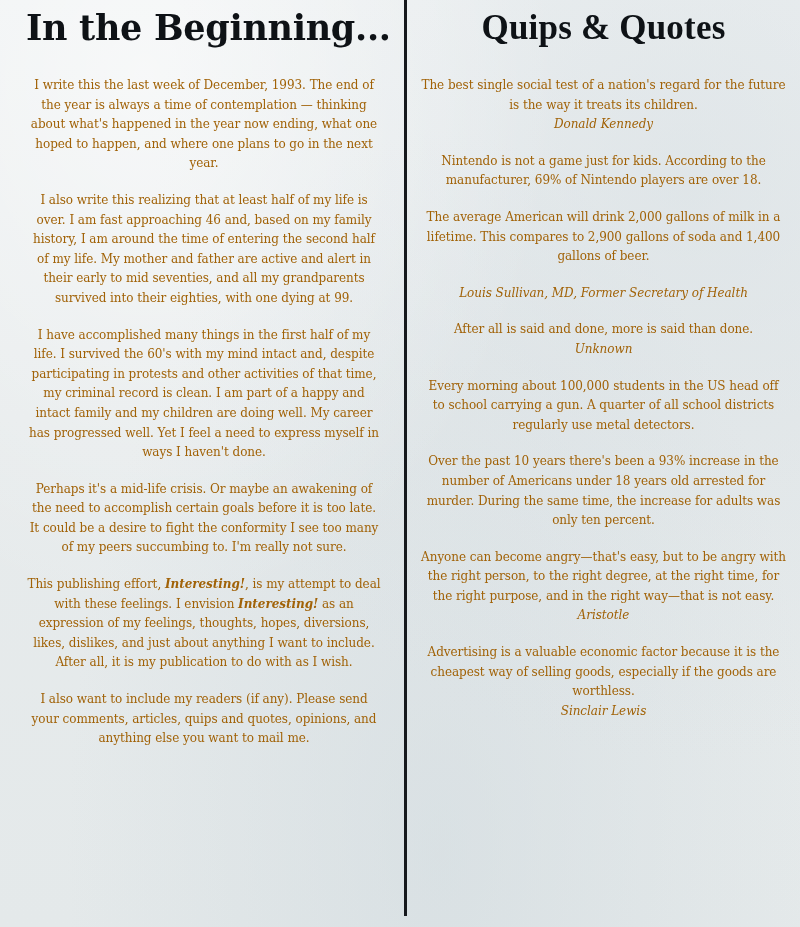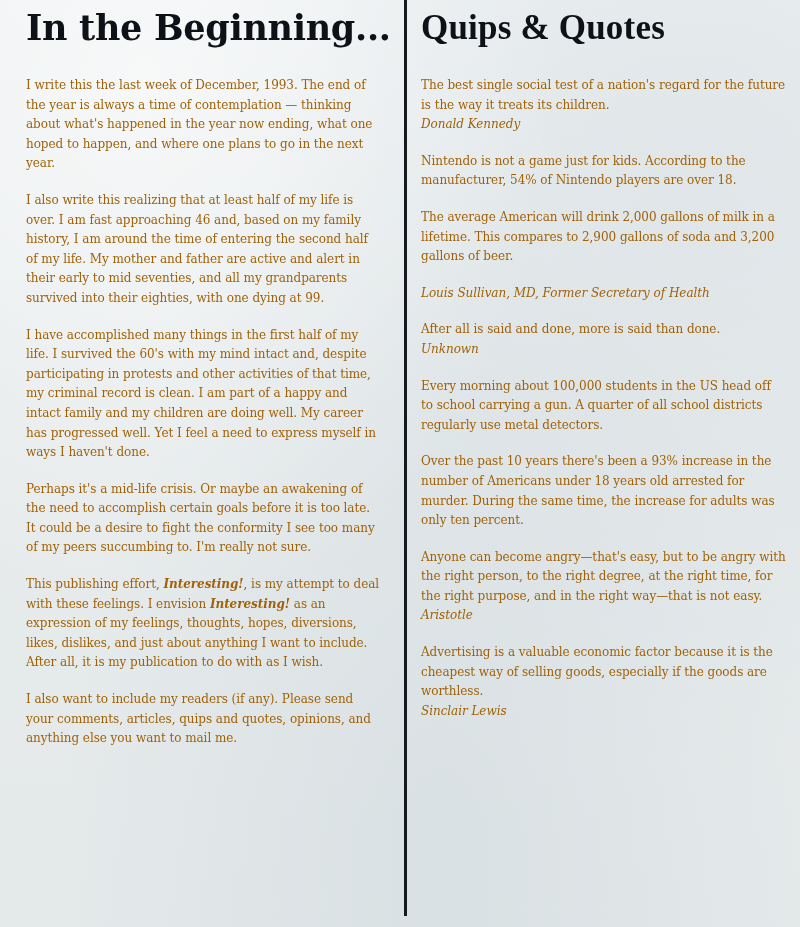--- a/index.html
+++ b/index.html
@@ -32,20 +32,21 @@
     z-index: 1;
     width: 800px;
     height: 927px;
     box-sizing: border-box;
     display: flex;
     flex-direction: row;
   }
   .column {
     box-sizing: border-box;
     position: relative;
+    text-align: center;
   }
   .column-left {
     width: 404px;
     padding: 0 22px 0 26px;
   }
   .column-right {
     width: 396px;
     padding: 0 14px 0 17px;
   }
   
@@ -133,25 +134,25 @@
     <h1 class="masthead right">Quips &amp; Quotes</h1>
 
     <div class="body-text right-body">
 
       <div class="quote-block">
         <p class="quote-text">The best single social test of a nation's regard for the future is the way it treats its children.</p>
         <p class="attribution">Donald Kennedy</p>
       </div>
 
       <div class="quote-block">
-        <p class="quote-text">Nintendo is not a game just for kids. According to the manufacturer, 54% of Nintendo players are over 18.</p>
+        <p class="quote-text">Nintendo is not a game just for kids. According to the manufacturer, 69% of Nintendo players are over 18.</p>
       </div>
 
       <div class="quote-block">
-        <p class="quote-text">The average American will drink 2,000 gallons of milk in a lifetime. This compares to 2,900 gallons of soda and 3,200 gallons of beer.</p>
+        <p class="quote-text">The average American will drink 2,000 gallons of milk in a lifetime. This compares to 2,900 gallons of soda and 1,400 gallons of beer.</p>
       </div>
 
       <div class="quote-block">
         <p class="attribution">Louis Sullivan, MD, Former Secretary of Health</p>
       </div>
 
       <div class="quote-block">
         <p class="quote-text">After all is said and done, more is said than done.</p>
         <p class="attribution">Unknown</p>
       </div>

